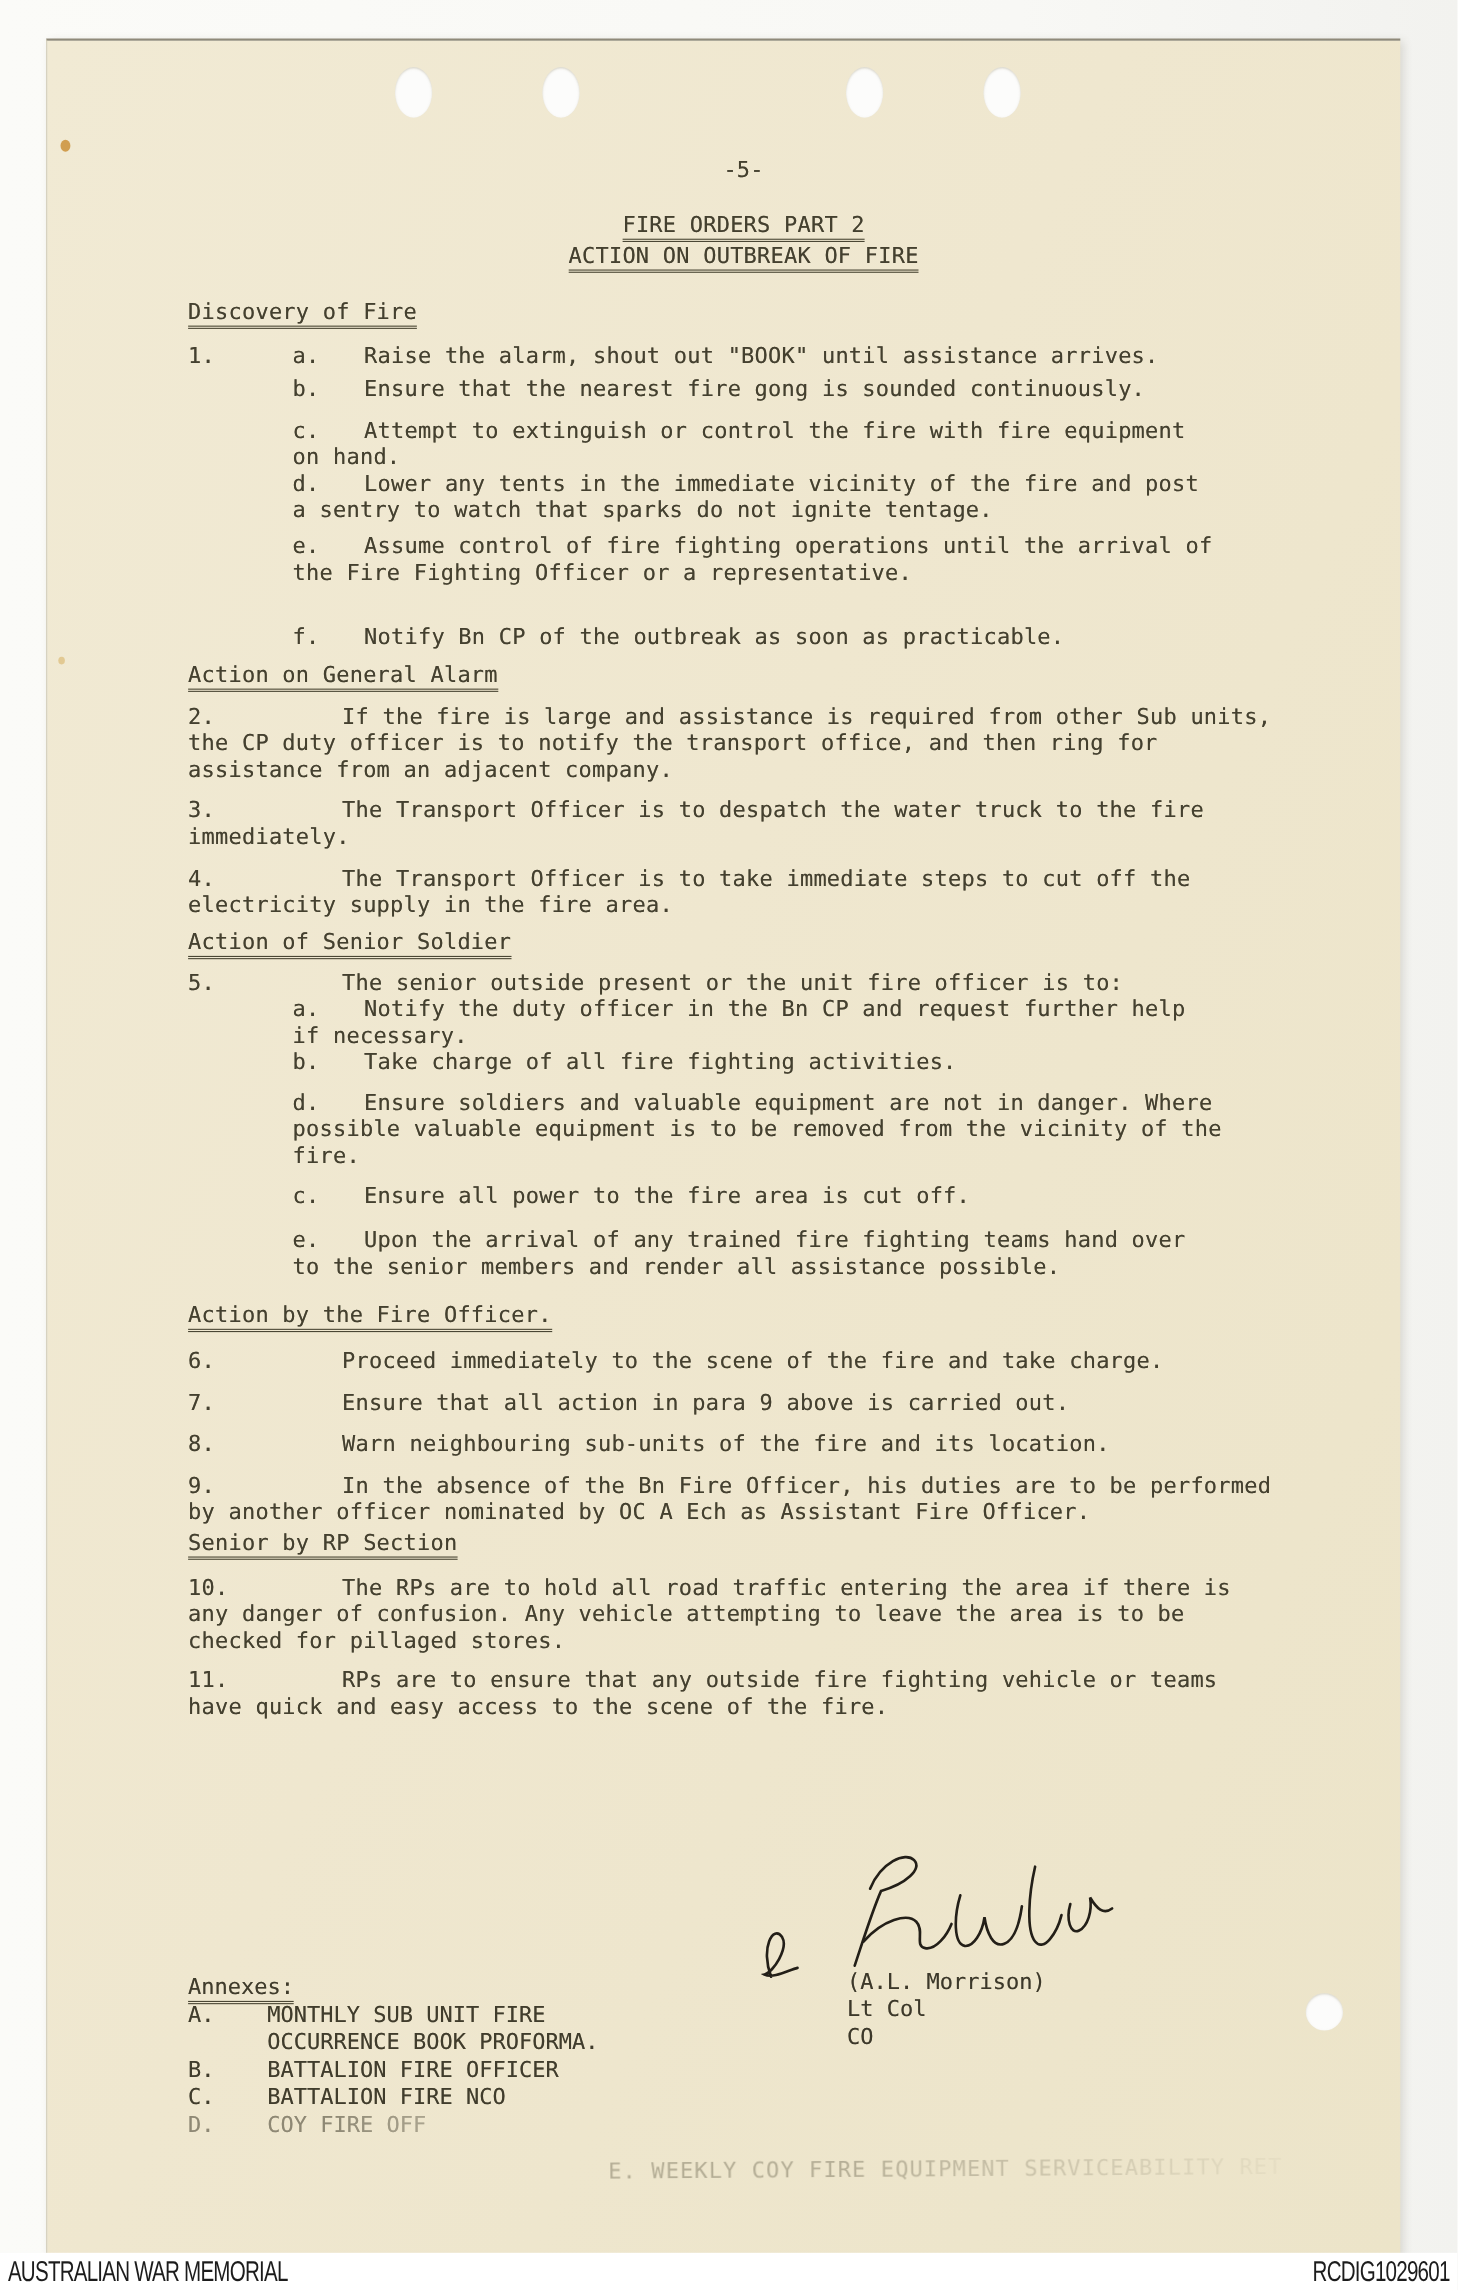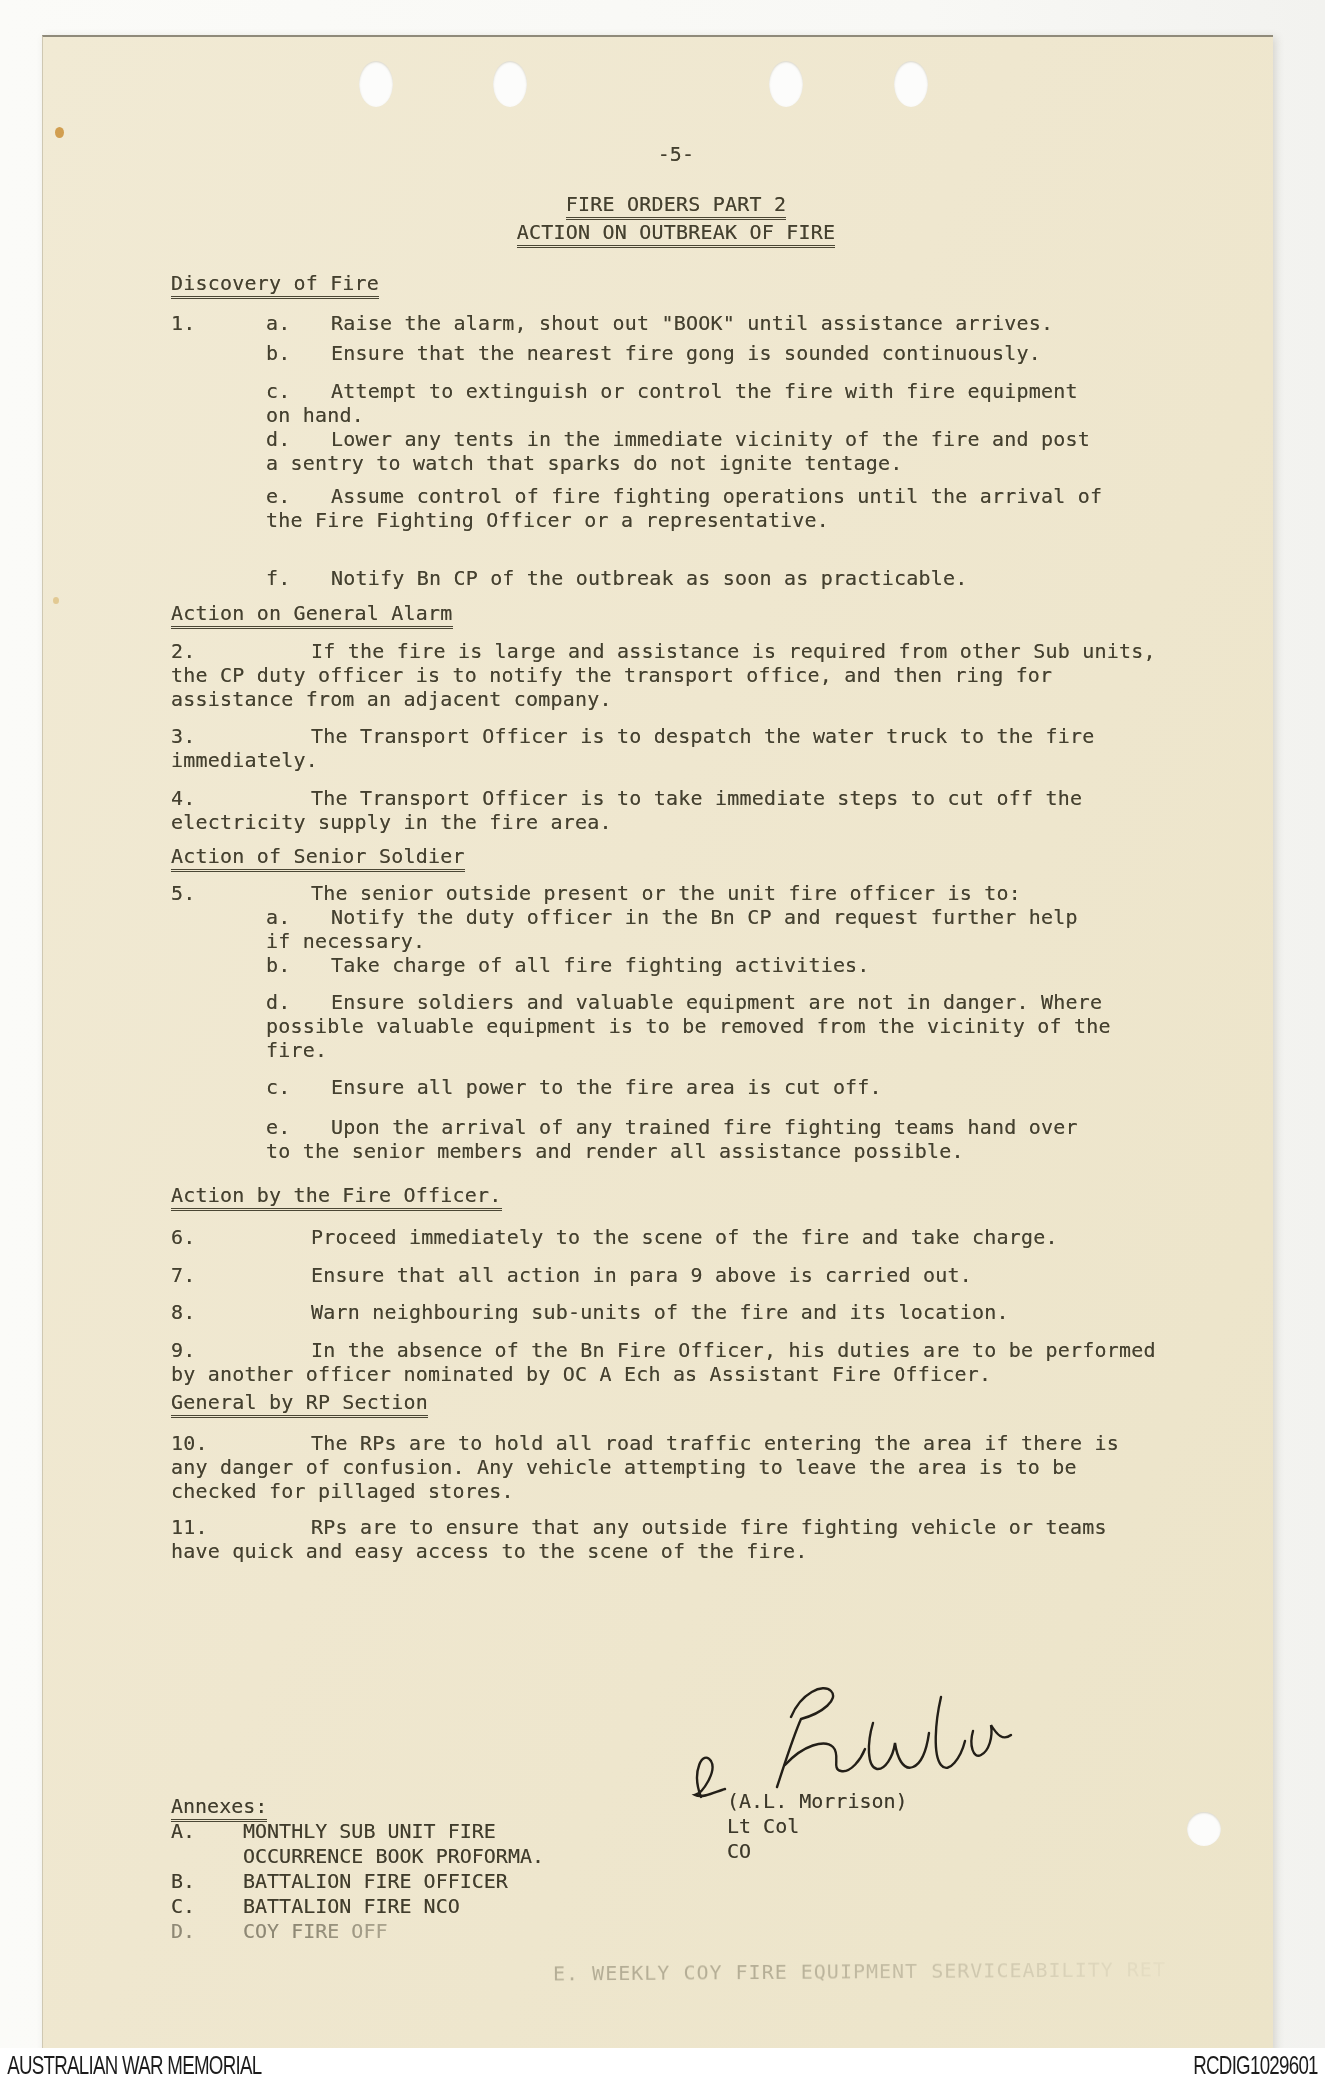--- a/index.html
+++ b/index.html
@@ -43,21 +43,21 @@
     opacity:.55;
     -webkit-mask-image:linear-gradient(90deg,#000 30%,transparent 95%);
     mask-image:linear-gradient(90deg,#000 30%,transparent 95%);
     filter:blur(.3px);
   }
   .ghost-line{
     position:absolute;left:510px;top:1922px;width:700px;
     font-size:20px;color:#57523d;opacity:.38;filter:blur(.5px);
     transform:rotate(-.4deg);letter-spacing:1px;white-space:nowrap;
   }
-  .sigblock{position:absolute;left:684px;top:1752px;font-size:20px;line-height:25px;color:#3c382a;text-shadow:0 0 .6px rgba(60,55,40,.5);}
+  .sigblock{position:absolute;left:727px;top:1752px;font-size:20px;line-height:25px;color:#3c382a;text-shadow:0 0 .6px rgba(60,55,40,.5);}
   .sig-svg{position:absolute;left:630px;top:1642px;}
   .footer{
     position:absolute;left:0;top:2048px;width:1325px;height:34px;background:#ffffff;
     display:flex;justify-content:space-between;align-items:center;
     font-family:"Liberation Sans","DejaVu Sans",sans-serif;color:#1c1c1c;
   }
   .footer .ftl{font-size:26px;transform:scaleX(.72);transform-origin:left center;letter-spacing:-1px;}
   .footer .ftr{font-size:26px;transform:scaleX(.72);transform-origin:right center;letter-spacing:-1px;}
 </style>
 </head>
@@ -150,21 +150,21 @@
         <span class="num">7.</span><span>Ensure that all action in para 9 above is carried out.</span>
       </div>
       <div class="para" style="margin-top:13px">
         <span class="num">8.</span><span>Warn neighbouring sub-units of the fire and its location.</span>
       </div>
       <div class="para" style="margin-top:14px">
         <span class="num">9.</span><span>In the absence of the Bn Fire Officer, his duties are to be performed by another officer nominated by OC A Ech as Assistant Fire Officer.</span>
       </div>
     </div>
 
-    <div class="h" style="margin-top:4px"><span class="u">General by RP Section</span></div>
+    <div class="h" style="margin-top:4px"><span class="u">Senior by RP Section</span></div>
     <div class="paras">
       <div class="para" style="margin-top:17px">
         <span class="num">10.</span><span>The RPs are to hold all road traffic entering the area if there is any danger of confusion. Any vehicle attempting to leave the area is to be checked for pillaged stores.</span>
       </div>
       <div class="para" style="margin-top:12px">
         <span class="num">11.</span><span>RPs are to ensure that any outside fire fighting vehicle or teams have quick and easy access to the scene of the fire.</span>
       </div>
     </div>
   </div>
 

